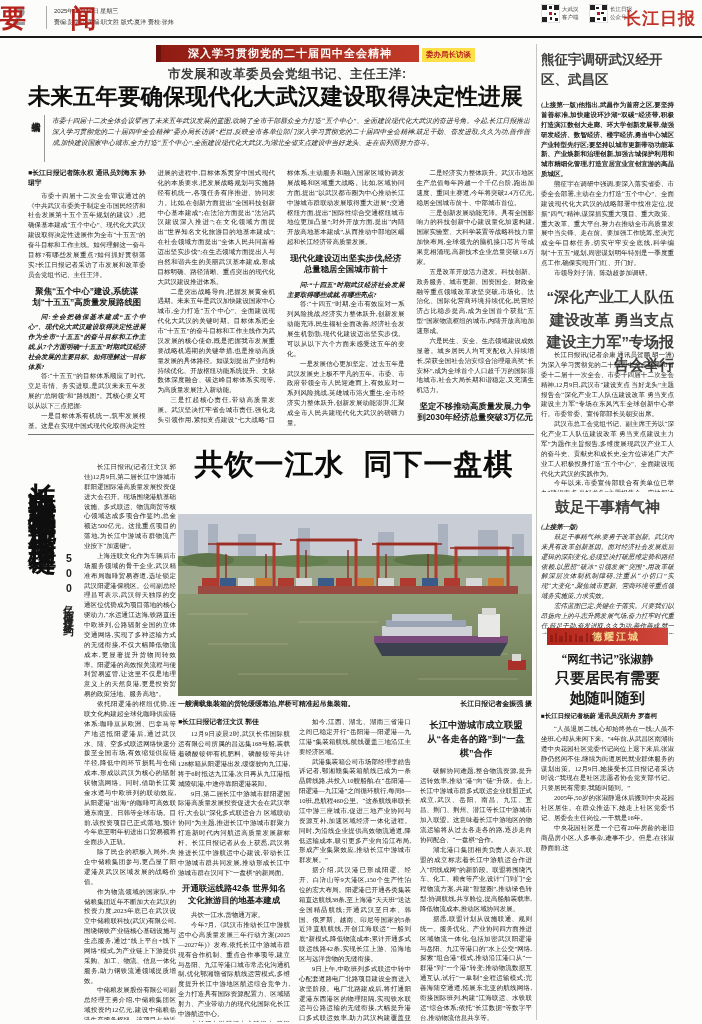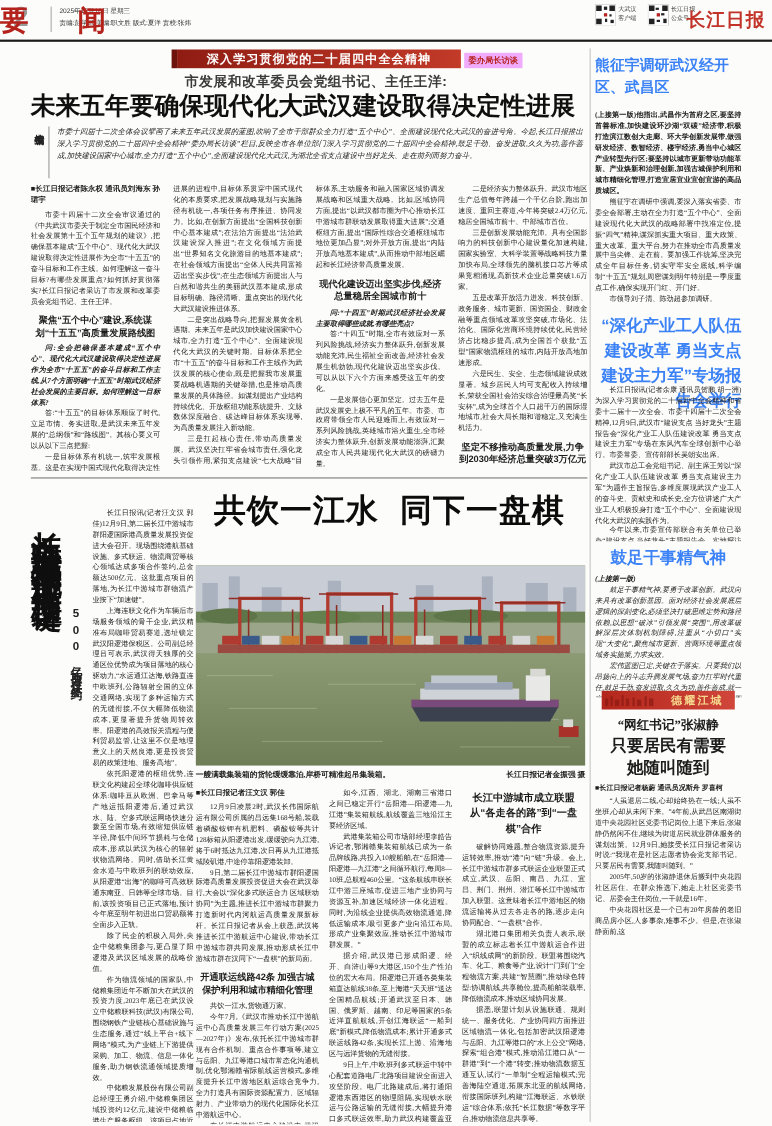--- a/index.html
+++ b/index.html
@@ -17,21 +17,21 @@
   .qr-item{display:flex;align-items:center;gap:2px;}
   .qr-label{font-family:"Liberation Sans",sans-serif;font-size:5.5px;color:#444;width:22px;line-height:1.3;}
   .masthead{position:absolute;right:6px;top:7px;font-size:17px;font-weight:900;
             color:#c2342a;letter-spacing:1px;}
   
   .lead-banner{position:absolute;left:156px;top:45px;width:258px;height:17px;
     background:linear-gradient(90deg,#8f1c13,#c23a28);border-left:5px solid #6d120c;
     color:#fff;font-family:"Liberation Sans",sans-serif;font-weight:800;font-size:11px;
     display:flex;align-items:center;justify-content:center;letter-spacing:1px;}
   .banner-tag{position:absolute;left:422px;top:48px;font-size:7.5px;font-weight:700;color:#b5221c;
-    background:#f0abfc;padding:2px 4px;font-family:"Liberation Sans",sans-serif;}
+    background:#fde047;padding:2px 4px;font-family:"Liberation Sans",sans-serif;}
   .lead-kicker{position:absolute;left:156px;top:66px;font-family:"Liberation Sans",sans-serif;
     font-size:12.5px;font-weight:600;color:#3b3b3b;letter-spacing:.5px;margin-left:12px;}
   .lead-headline{position:absolute;left:28px;top:81px;width:506px;white-space:nowrap;
     font-family:"Liberation Sans",sans-serif;font-size:22.5px;font-weight:900;color:#0f0f0f;}
   .editors-note{position:absolute;left:30px;top:115px;width:500px;height:47px;display:flex;gap:7px;}
   .en-label{writing-mode:vertical-rl;text-orientation:upright;font-size:9px;font-weight:700;
     color:#222;border-right:1px solid #999;padding-right:4px;line-height:1.1;}
   .en-text{flex:1;font-size:6.8px;font-style:italic;line-height:1.62;text-align:justify;color:#222;}
   .lead-flow{position:absolute;left:28px;top:168px;width:506px;height:263px;overflow:hidden;
     column-count:4;column-gap:12px;}
@@ -59,31 +59,31 @@
   .photo{position:absolute;left:178px;top:514px;width:354px;height:182px;overflow:hidden;background:#9aa58a;}
   .caption{position:absolute;left:178px;top:699px;width:354px;display:flex;justify-content:space-between;
      font-size:7px;font-weight:700;}
   .feat-cols{position:absolute;left:178px;top:717px;width:354px;height:305px;display:flex;gap:9px;overflow:hidden;}
   .feat-col{flex:1;overflow:hidden;}
   .colc-head{font-family:"Liberation Sans",sans-serif;font-weight:900;font-size:9.3px;
      line-height:1.5;text-align:center;margin:2px 0 5px;}
   
   .vrule{position:absolute;left:536px;top:44px;bottom:4px;border-left:1px solid #c6c6c2;}
   .rail{position:absolute;left:541px;top:44px;width:133px;height:978px;}
-  .rail h2{margin:0;font-family:"Liberation Sans",sans-serif;color:#3b82f6;}
+  .rail h2{margin:0;font-family:"Liberation Sans",sans-serif;color:#404040;}
   .r1-head{position:absolute;top:6px;left:0;right:0;font-size:13.5px;font-weight:900;line-height:1.45;}
   .r1-body{position:absolute;top:56px;left:0;right:0;height:176px;overflow:hidden;}
   .r2-head{position:absolute;top:242px;left:0;right:0;font-size:15px;font-weight:900;line-height:1.5;text-align:right;}
   .r2-body{position:absolute;top:306px;left:0;right:0;height:142px;overflow:hidden;}
   .r3-head{position:absolute;top:454px;left:0;right:0;text-align:center;font-size:15px;font-weight:900;}
   .r3-body{position:absolute;top:478px;left:0;right:0;height:112px;overflow:hidden;}
   .r3-body p{font-style:italic;}
   .deyao-banner{position:absolute;top:584px;left:6px;right:6px;height:17px;
      background:linear-gradient(90deg,#b3261c,#d0463a);display:flex;align-items:center;
-     justify-content:flex-end;padding-right:10px;color:#f5d98f;font-family:"Liberation Sans",sans-serif;
+     justify-content:flex-end;padding-right:28px;color:#f5d98f;font-family:"Liberation Sans",sans-serif;
      font-size:10px;font-weight:800;letter-spacing:2px;}
   .skyline{position:absolute;left:8px;top:587px;width:48px;height:11px;opacity:.55;}
   .d-head-s{position:absolute;top:608px;left:0;right:0;text-align:center;font-size:11.5px;font-weight:800;}
   .d-head-1{position:absolute;top:625px;left:0;right:0;text-align:center;font-size:15px;font-weight:900;}
   .d-head-2{position:absolute;top:645px;left:0;right:0;text-align:center;font-size:15px;font-weight:900;}
   .d-byline{position:absolute;top:668px;left:0;right:0;font-family:"Liberation Sans",sans-serif;
      font-weight:700;font-size:6.4px;}
   .d-body{position:absolute;top:680px;left:0;right:0;height:298px;overflow:hidden;}
 </style>
 </head>
@@ -252,21 +252,21 @@
   <div class="caption">
     <span>一艘满载集装箱的货轮缓缓靠泊,岸桥可精准起吊集装箱。</span>
     <span>长江日报记者金振强 摄</span>
   </div>
 
   <div class="feat-cols">
     <div class="feat-col">
         <p class="byline">■长江日报记者汪文汉  郭佳</p>
         <p>12月9日凌晨2时,武汉长伟国际航运有限公司所属的昌远集168号船,装载着磷酸铵钾有机肥料、磷酸铵等共计128标箱从阳逻港出发,缓缓驶向九江港,将于6时抵达九江港,次日再从九江港抵城陵矶港,中途停靠阳逻港装卸。</p>
         <p>9日,第二届长江中游城市群阳逻国际港高质量发展投资促进大会在武汉举行,大会以“深化多式联运合力 区域联动协同”为主题,推进长江中游城市群聚力打造新时代内河航运高质量发展新标杆。长江日报记者从会上获悉,武汉将推进长江中游航运中心建设,带动长江中游城市群共同发展,推动形成长江中游城市群在汉同下“一盘棋”的新局面。</p>
-        <p class="sub">开通联运线路42条 加强古城保护利用和城市精细化管理</p>
+        <p class="sub">开通联运线路42条 世界知名文化旅游目的地基本建成</p>
         <p>共饮一江水,货物通万家。</p>
         <p>今年7月,《武汉市推动长江中游航运中心高质量发展三年行动方案(2025—2027年)》发布,依托长江中游城市群现有合作机制、重点合作事项等,建立与岳阳、九江等港口城市常态化沟通机制,优化鄂湘赣省际航线运营模式,多维度提升长江中游地区航运综合竞争力,全力打造具有国际资源配置力、区域辐射力、产业带动力的现代化国际化长江中游航运中心。</p>
         <p>在长江中游航运中心建设中,武汉与“朋友圈”的联系越来越紧密。</p>
       </div>
     <div class="feat-col">
         <p>如今,江西、湖北、湖南三省港口之间已稳定开行“岳阳港—阳逻港—九江港”集装箱航线,航线覆盖三地沿江主要经济区域。</p>
         <p>武港集装箱公司市场部经理李皓告诉记者,鄂湘赣集装箱航线已成为一条品牌线路,共投入10艘船舶,在“岳阳港—阳逻港—九江港”之间循环航行,每周8—10班,总航程460公里。“这条航线串联长江中游三座城市,促进三地产业协同与资源互补,加速区域经济一体化进程。同时,为沿线企业提供高效物流通道,降低运输成本,吸引更多产业向沿江布局,形成产业集聚效应,推动长江中游城市群发展。”</p>
         <p>据介绍,武汉港已形成阳逻、经开、白浒山等9大港区,150个生产性泊位的宏大布局。阳逻港已开通各类集装箱直达航线38条,至上海港“天天班”送达全国精品航线;开通武汉至日本、韩国、俄罗斯、越南、印尼等国家的5条近洋直航航线,开创江海联运“一船到底”新模式,降低物流成本;累计开通多式联运线路42条,实现长江上游、沿海地区与远洋货物的无缝衔接。</p>
         <p>9日上午,中欧班列多式联运中转中心配套道路电厂北路项目建设全面进入攻坚阶段。电厂北路建成后,将打通阳逻港东西港区的物理阻隔,实现铁水联运与公路运输的无缝衔接,大幅提升港口多式联运效率,助力武汉构建覆盖亚欧的水陆联运网络。</p>
       </div>

